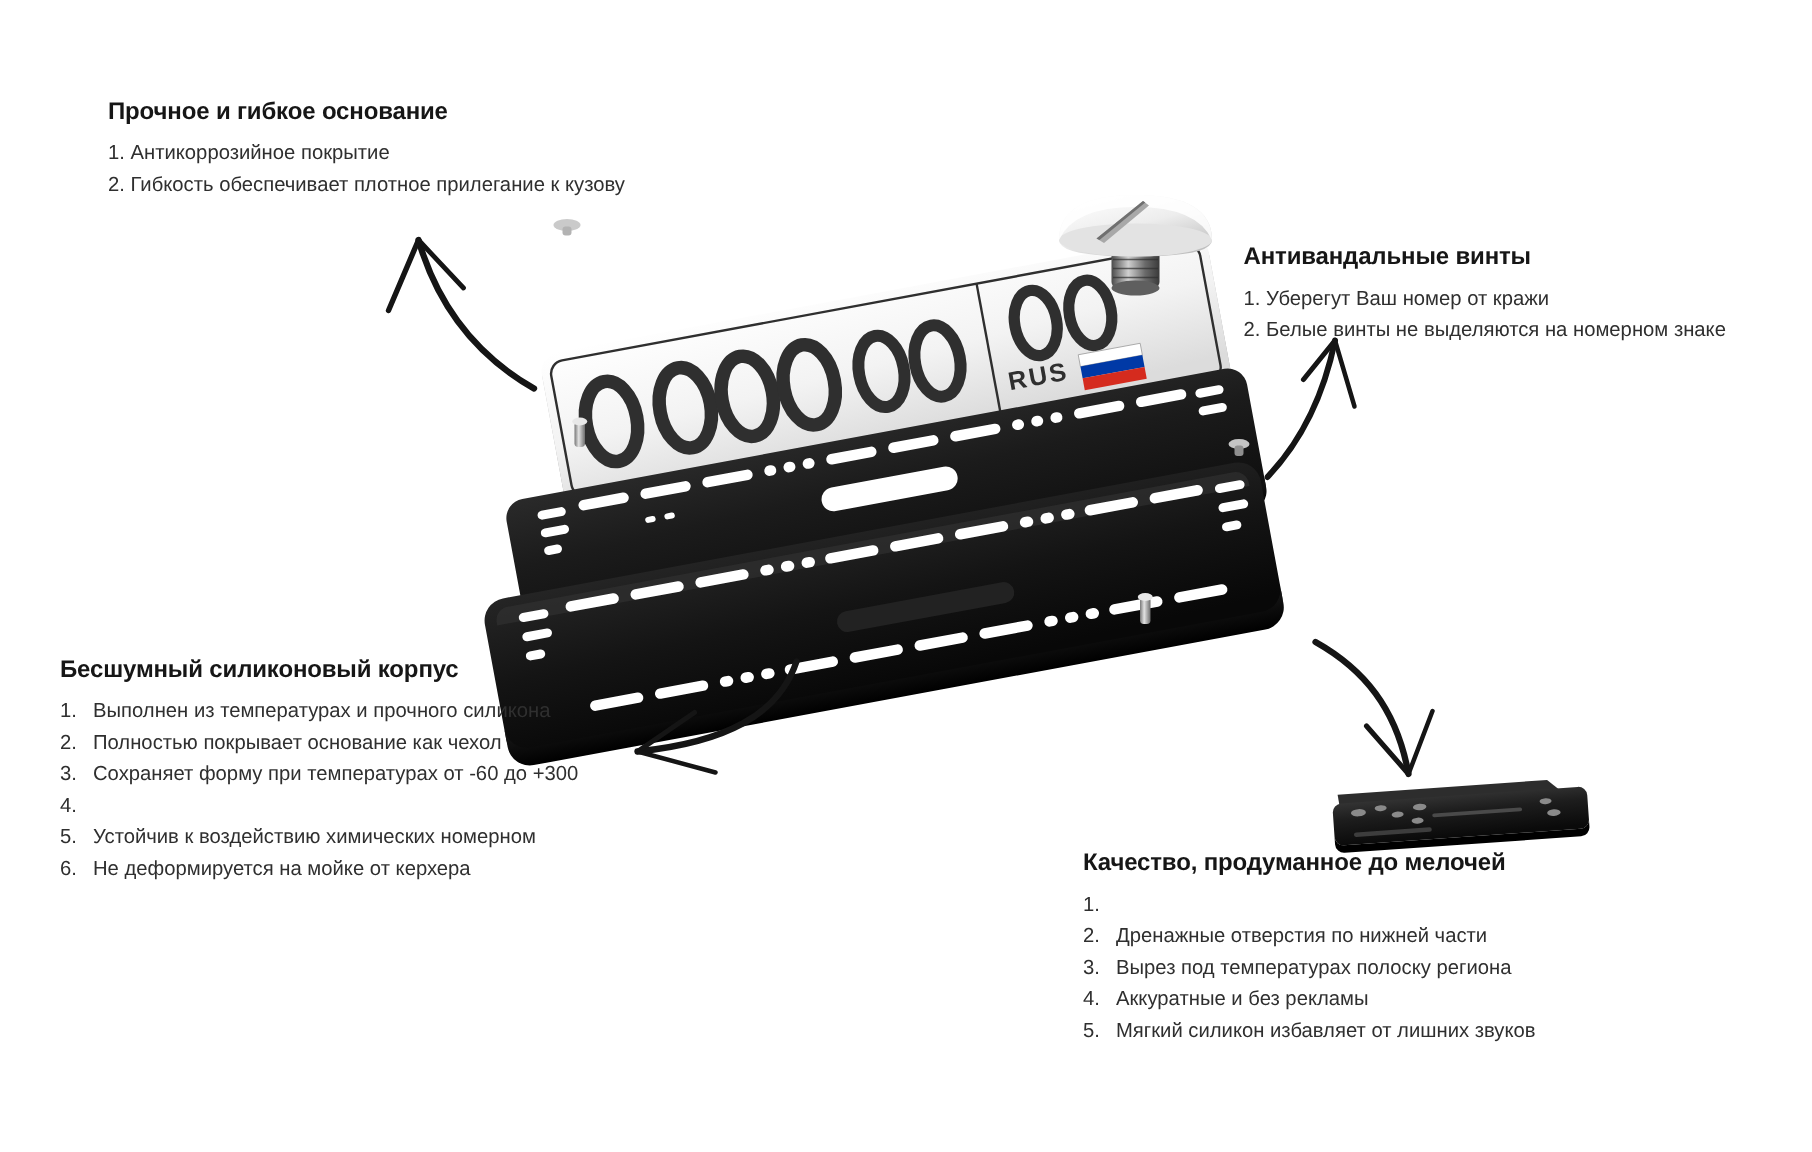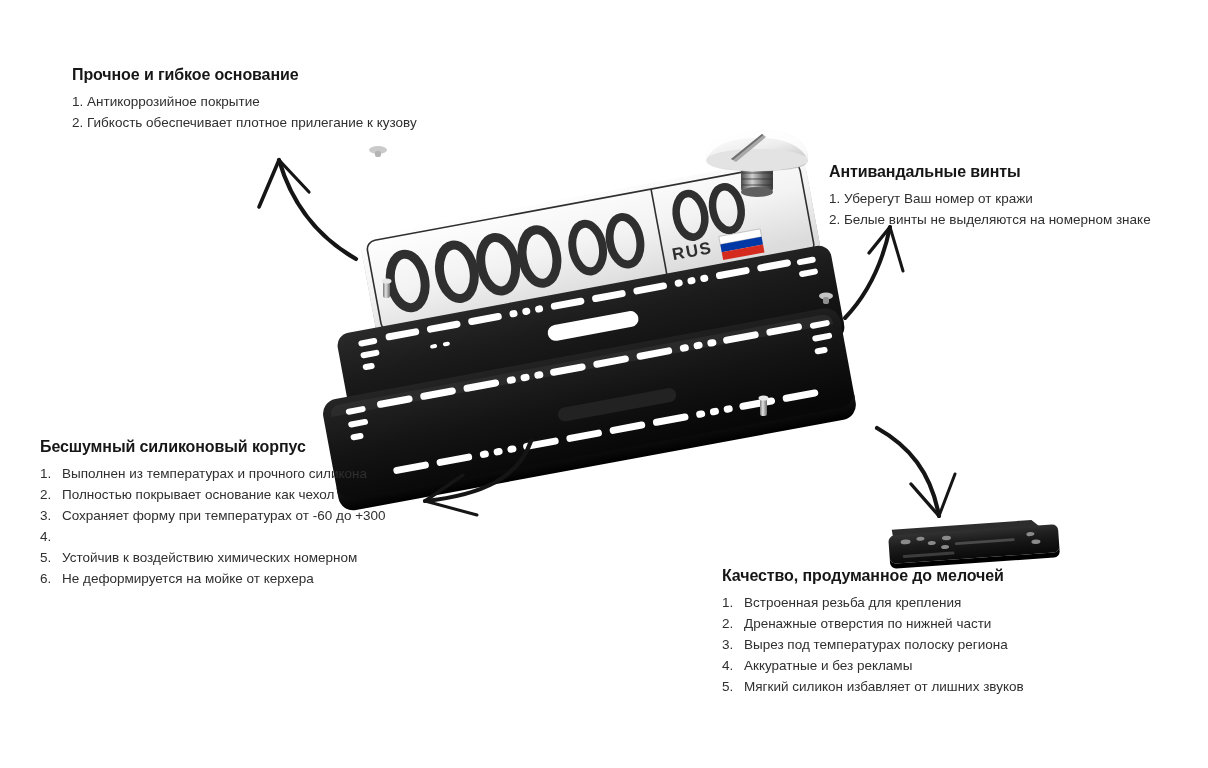--- a/index.html
+++ b/index.html
@@ -384,21 +384,20 @@
         <span>Не деформируется на мойке от керхера</span>
       </li>
     </ul>
   </div>
 
   <div class="block" id="block-quality">
     <h2 class="block-title">Качество, продуманное до мелочей</h2>
     <ul class="block-list">
       <li>
         <span class="li-num wide">1.</span>
-        <span>Встроенная резьба для крепления</span>
       </li>
       <li>
         <span class="li-num wide">2.</span>
         <span>Дренажные отверстия по нижней части</span>
       </li>
       <li>
         <span class="li-num wide">3.</span>
         <span>Вырез под температурах полоску региона</span>
       </li>
       <li>

